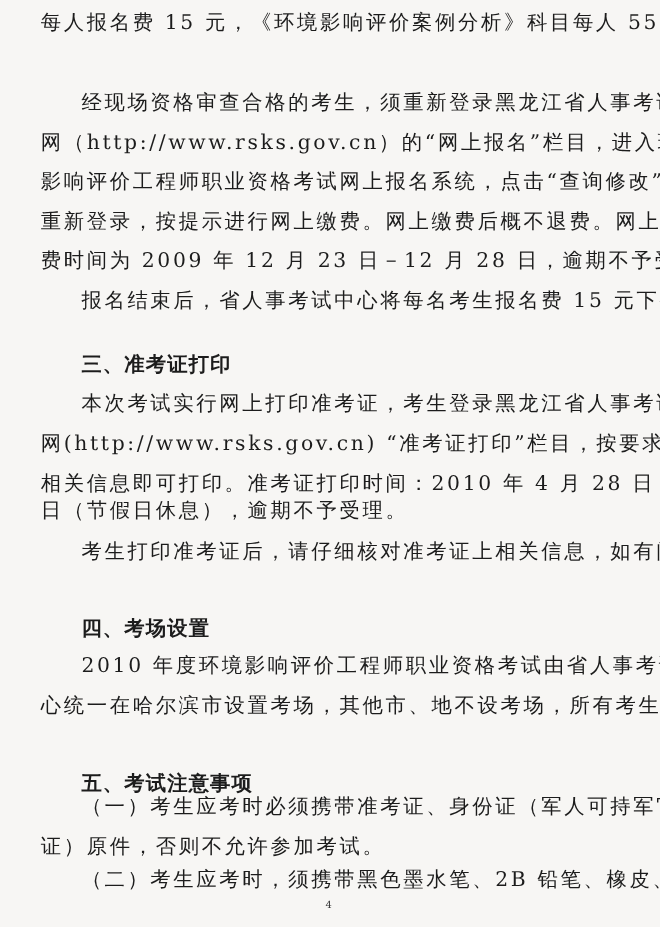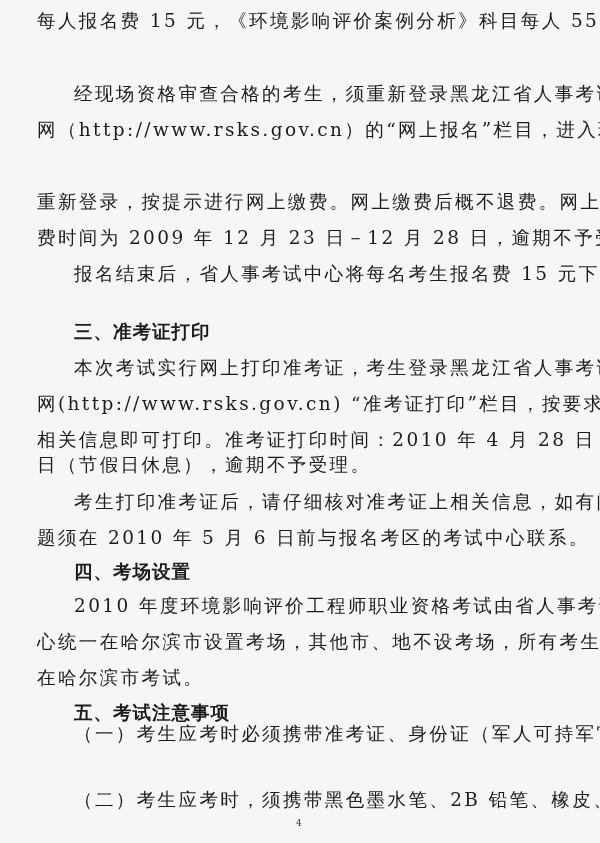--- a/index.html
+++ b/index.html
@@ -20,32 +20,32 @@
   .line.heading { left:74px; font-family:"DejaVu Sans","Liberation Sans",sans-serif; font-weight:bold; letter-spacing:1px; }
   .pageno { position:absolute; left:296px; top:818px; font-size:9px; color:#333; }
 </style>
 </head>
 <body>
 
 <div class="page">
   <div class="line" style="top:9px">每人报名费 15 元，《环境影响评价案例分析》科目每人 55 元，其</div>
   <div class="line indent" style="top:82px">经现场资格审查合格的考生，须重新登录黑龙江省人事考试</div>
   <div class="line" style="top:118px">网（http://www.rsks.gov.cn）的“网上报名”栏目，进入环境</div>
+  <div class="line" style="top:154px">影响评价工程师职业资格考试网上报名系统，点击“查询修改”</div>
   <div class="line" style="top:190px">重新登录，按提示进行网上缴费。网上缴费后概不退费。网上缴</div>
   <div class="line" style="top:226px">费时间为 2009 年 12 月 23 日－12 月 28 日，逾期不予受理。</div>
   <div class="line indent" style="top:262px">报名结束后，省人事考试中心将每名考生报名费 15 元下拨给</div>
   <div class="line heading" style="top:320px">三、准考证打印</div>
   <div class="line indent" style="top:356px">本次考试实行网上打印准考证，考生登录黑龙江省人事考试</div>
   <div class="line" style="top:392px">网(http://www.rsks.gov.cn) “准考证打印”栏目，按要求录入</div>
   <div class="line" style="top:428px">相关信息即可打印。准考证打印时间：2010 年 4 月 28 日－5 月 5</div>
   <div class="line" style="top:453px">日（节假日休息），逾期不予受理。</div>
   <div class="line indent" style="top:490px">考生打印准考证后，请仔细核对准考证上相关信息，如有问</div>
-  <div class="line" style="top:526px">题须在 2010 年 5 月 6 日前与报名考区的考试中心联系。</div>
   <div class="line heading" style="top:560px">四、考场设置</div>
   <div class="line indent" style="top:594px">2010 年度环境影响评价工程师职业资格考试由省人事考试中</div>
   <div class="line" style="top:630px">心统一在哈尔滨市设置考场，其他市、地不设考场，所有考生均</div>
-  <div class="line" style="top:666px">在哈尔滨市考试。</div>
   <div class="line heading" style="top:701px">五、考试注意事项</div>
   <div class="line indent" style="top:722px">（一）考生应考时必须携带准考证、身份证（军人可持军官</div>
+  <div class="line" style="top:758px">证）原件，否则不允许参加考试。</div>
   <div class="line indent" style="top:788px">（二）考生应考时，须携带黑色墨水笔、2B 铅笔、橡皮、无</div>
 
   <div class="pageno">4</div>
 </div>
 
 </body></html>

